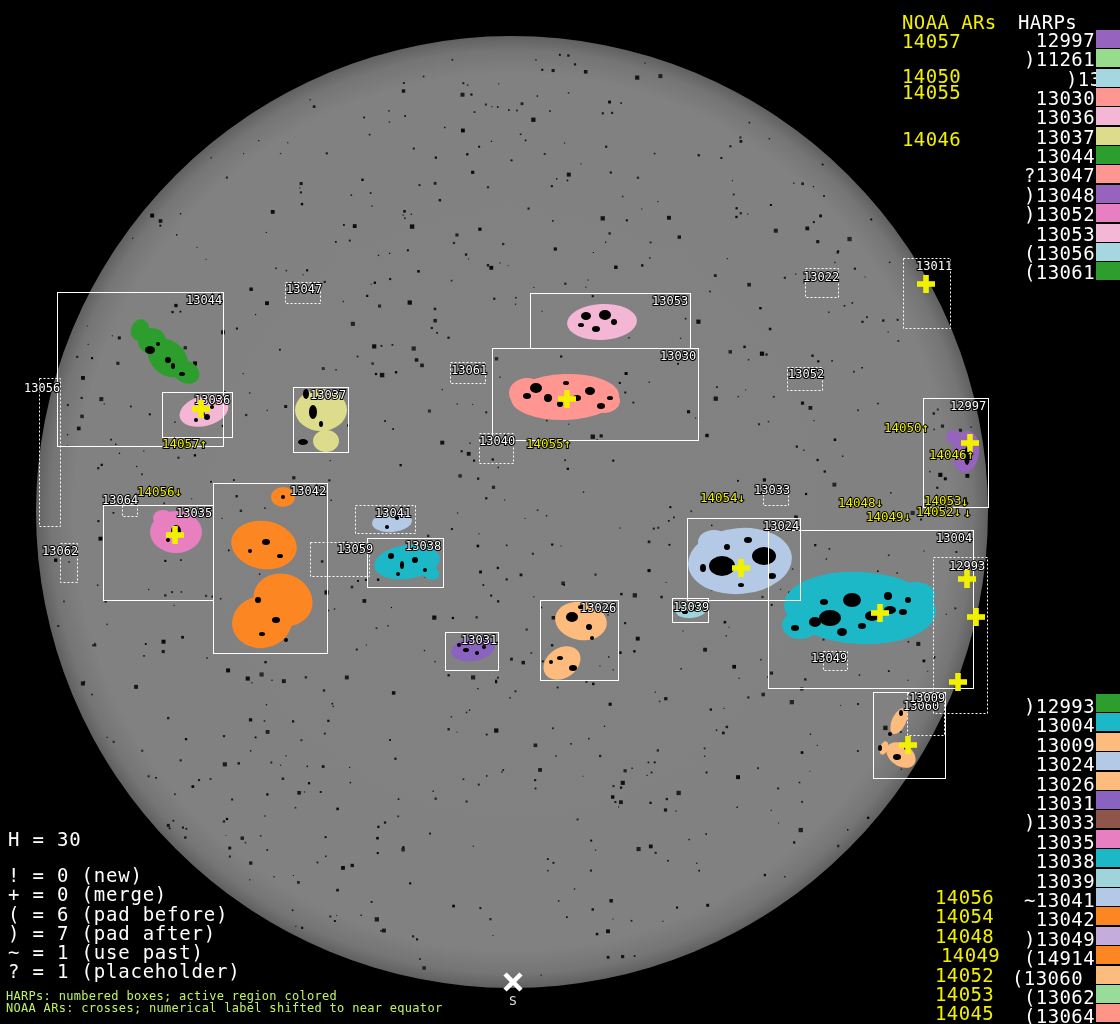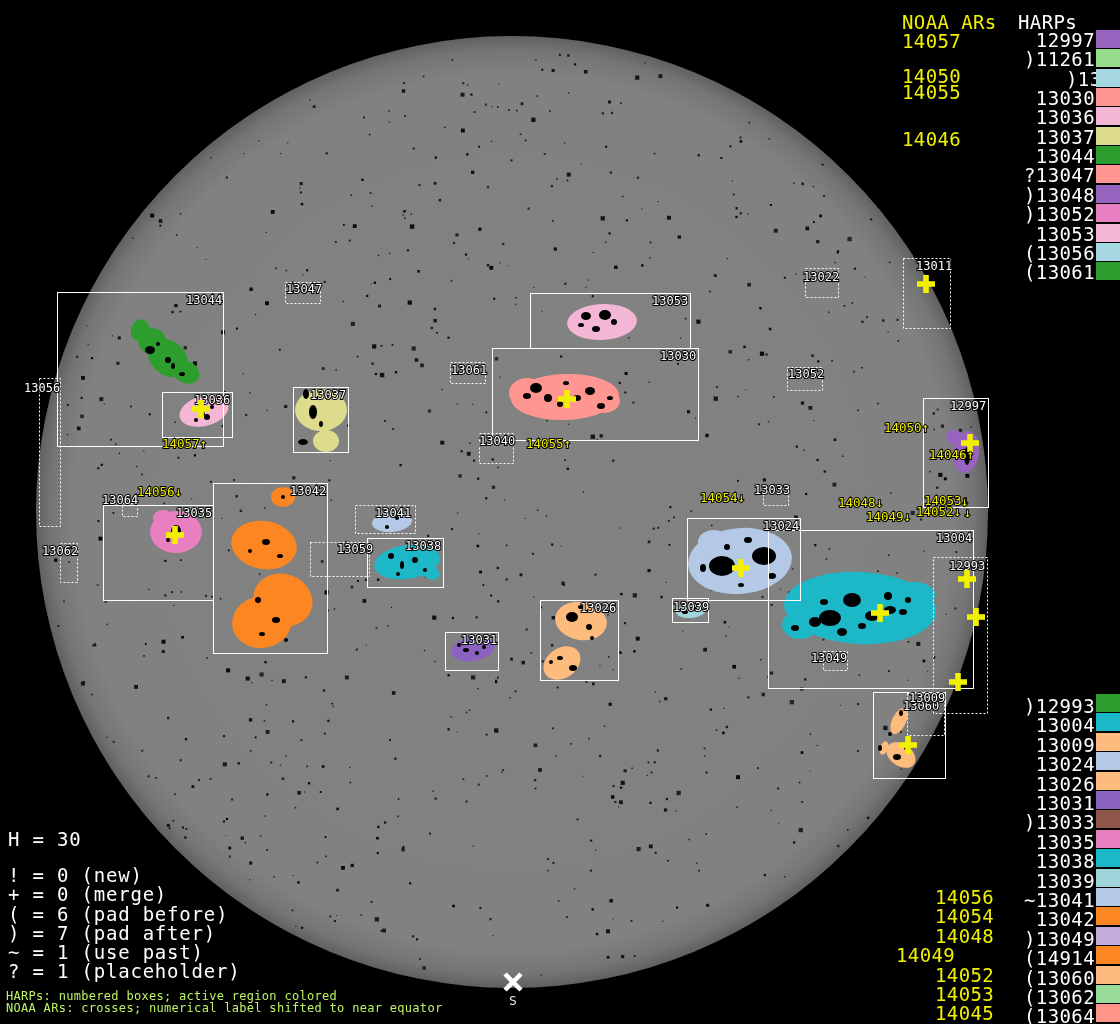--- a/index.html
+++ b/index.html
@@ -1160,21 +1160,21 @@
       <div class="swatch" style="left: 1096px; top: 223.5px; background: rgb(243, 182, 212);"></div>
       <div class="list-row white harp-row" style="left: 1000px; top: 241.85px;">(13056</div>
       <div class="swatch" style="left: 1096px; top: 242.85px; background: rgb(165, 215, 225);"></div>
       <div class="list-row white harp-row" style="left: 1000px; top: 261.2px;">(13061</div>
       <div class="swatch" style="left: 1096px; top: 262.2px; background: rgb(45, 158, 45);"></div>
     </div>
   <div id="br-noaa">
       <div class="list-row yellow" style="left: 935px; top: 886px;">14056</div>
       <div class="list-row yellow" style="left: 935px; top: 905.4px;">14054</div>
       <div class="list-row yellow" style="left: 935px; top: 924.8px;">14048</div>
-      <div class="list-row yellow" style="left: 896px; top: 944.2px;">14049</div>
+      <div class="list-row yellow" style="left: 941px; top: 944.2px;">14049</div>
       <div class="list-row yellow" style="left: 935px; top: 963.6px;">14052</div>
       <div class="list-row yellow" style="left: 935px; top: 983px;">14053</div>
       <div class="list-row yellow" style="left: 935px; top: 1002.4px;">14045</div>
     </div>
   <div id="br-harp">
       <div class="list-row white harp-row" style="left: 1000px; top: 695px;">)12993</div>
       <div class="swatch" style="left: 1096px; top: 694px; background: rgb(45, 158, 45);"></div>
       <div class="list-row white harp-row" style="left: 1000px; top: 714.4px;"> 13004</div>
       <div class="swatch" style="left: 1096px; top: 713.4px; background: rgb(28, 184, 200);"></div>
       <div class="list-row white harp-row" style="left: 1000px; top: 733.8px;"> 13009</div>
@@ -1194,21 +1194,21 @@
       <div class="list-row white harp-row" style="left: 1000px; top: 869.6px;"> 13039</div>
       <div class="swatch" style="left: 1096px; top: 868.6px; background: rgb(159, 212, 218);"></div>
       <div class="list-row white harp-row" style="left: 1000px; top: 889px;">~13041</div>
       <div class="swatch" style="left: 1096px; top: 888px; background: rgb(180, 201, 230);"></div>
       <div class="list-row white harp-row" style="left: 1000px; top: 908.4px;"> 13042</div>
       <div class="swatch" style="left: 1096px; top: 907.4px; background: rgb(251, 134, 34);"></div>
       <div class="list-row white harp-row" style="left: 1000px; top: 927.8px;">)13049</div>
       <div class="swatch" style="left: 1096px; top: 926.8px; background: rgb(196, 173, 220);"></div>
       <div class="list-row white harp-row" style="left: 1000px; top: 947.2px;">(14914</div>
       <div class="swatch" style="left: 1096px; top: 946.2px; background: rgb(251, 134, 34);"></div>
-      <div class="list-row white harp-row" style="left: 1000px; top: 966.6px;">(13060</div>
+      <div class="list-row white harp-row" style="left: 1000px; top: 966.6px; text-align: center;">(13060</div>
       <div class="swatch" style="left: 1096px; top: 965.6px; background: rgb(253, 188, 125);"></div>
       <div class="list-row white harp-row" style="left: 1000px; top: 986px;">(13062</div>
       <div class="swatch" style="left: 1096px; top: 985px; background: rgb(153, 219, 153);"></div>
       <div class="list-row white harp-row" style="left: 1000px; top: 1005.4px;">(13064</div>
       <div class="swatch" style="left: 1096px; top: 1004.4px; background: rgb(255, 148, 136);"></div>
     </div>
 
   <div class="abs legend-line" style="left:8px;top:830px;">H = 30</div>
   <div class="abs" style="left:8px;top:866px;">
     <div class="legend-line">! = 0 (new)</div>

